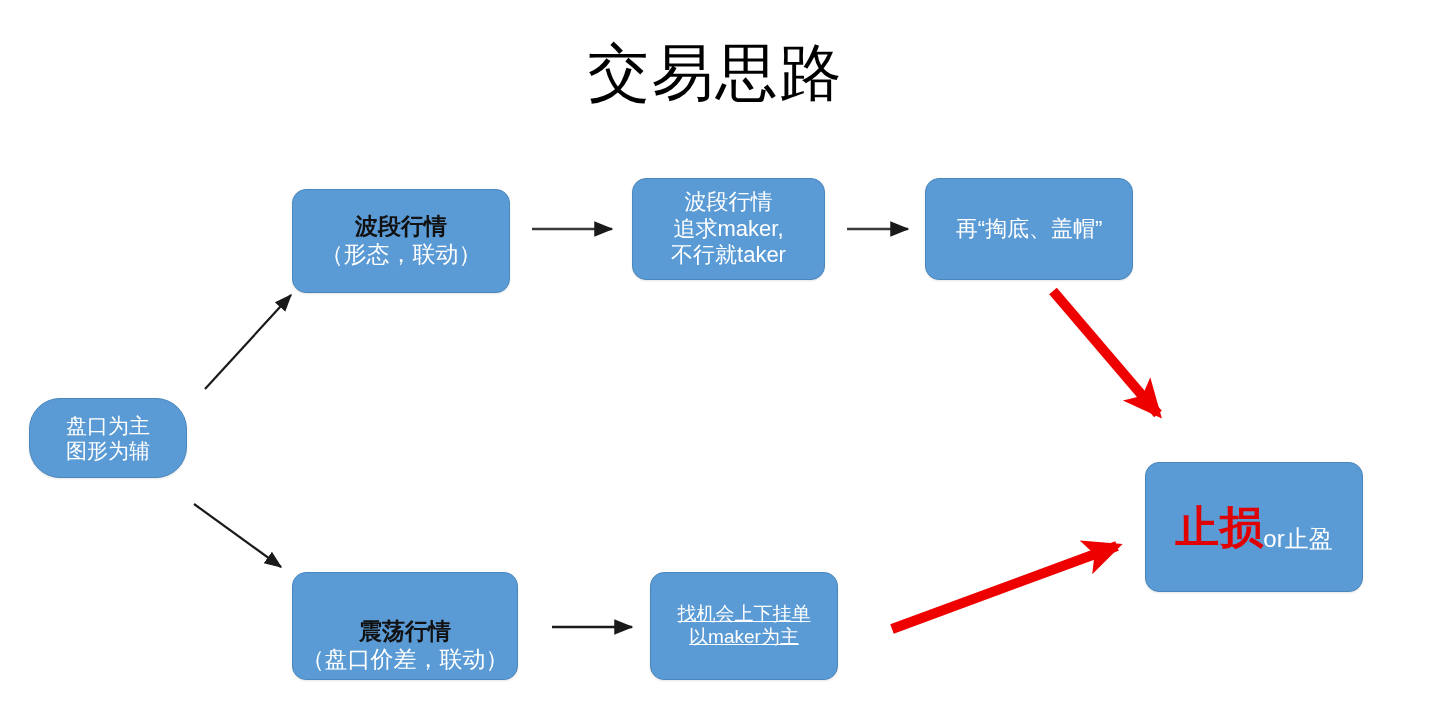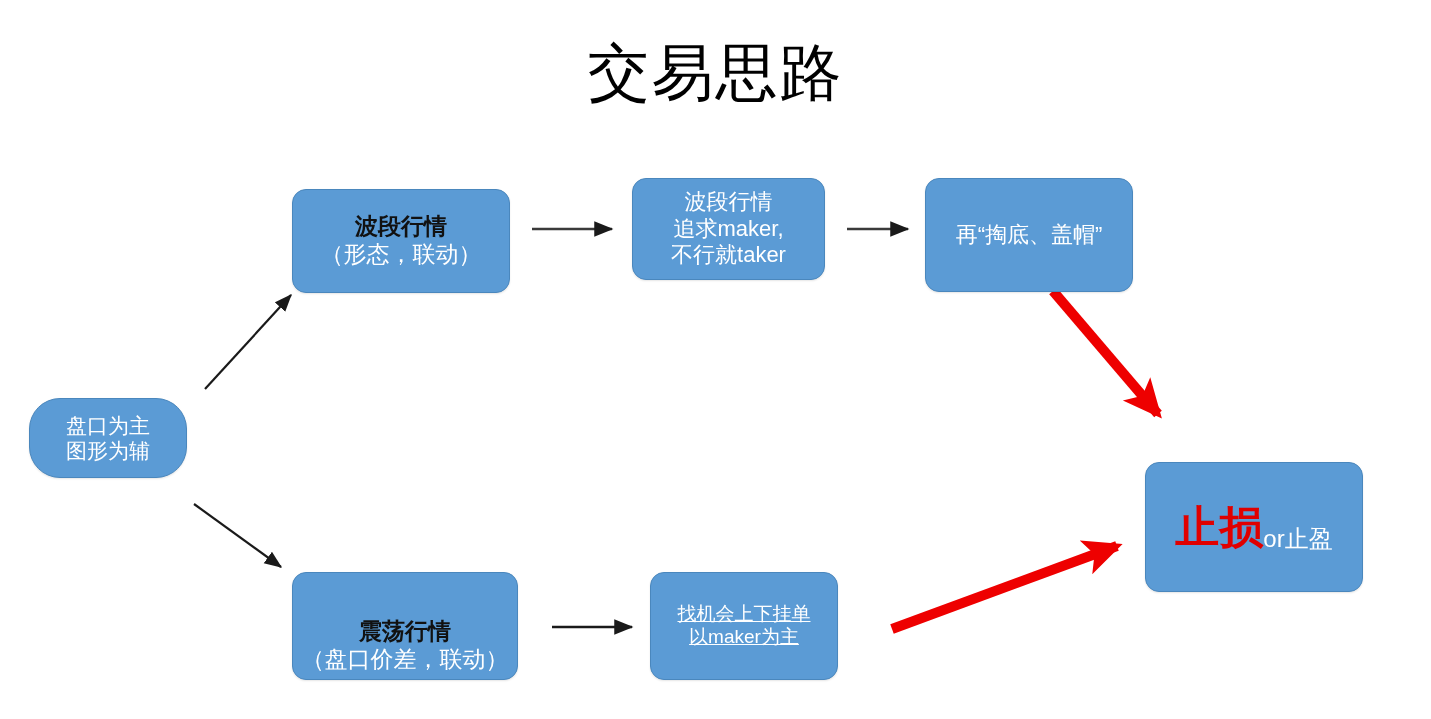--- a/index.html
+++ b/index.html
@@ -50,21 +50,21 @@
     color: #111111;
     font-weight: bold;
   }
 
   
   #node-start   { left: 29px;   top: 398px; width: 158px; height: 80px;  font-size: 21px; border-radius: 31px; }
   #node-swing   { left: 292px;  top: 189px; width: 218px; height: 104px; }
   #node-swing .l1 { font-size: 23px; }
   #node-swing .l2 { font-size: 23px; }
   #node-trend   { left: 632px;  top: 178px; width: 193px; height: 102px; font-size: 22px; }
-  #node-dig     { left: 925px;  top: 178px; width: 208px; height: 114px; font-size: 22px; }
+  #node-dig     { left: 925px;  top: 178px; width: 208px; height: 102px; font-size: 22px; }
   #node-range   { left: 292px;  top: 572px; width: 226px; height: 108px; }
   #node-range .l1 { font-size: 23px; margin-top: 40px; }
   #node-range .l2 { font-size: 23px; }
   #node-orders  { left: 650px;  top: 572px; width: 188px; height: 108px; font-size: 19px; text-decoration: underline; }
   #node-stop    { left: 1145px; top: 462px; width: 218px; height: 130px; }
   #node-stop .stop-row { display: flex; align-items: flex-end; justify-content: center; }
   #node-stop .stop-main {
     color: #e00000;
     font-weight: bold;
     font-size: 44px;

